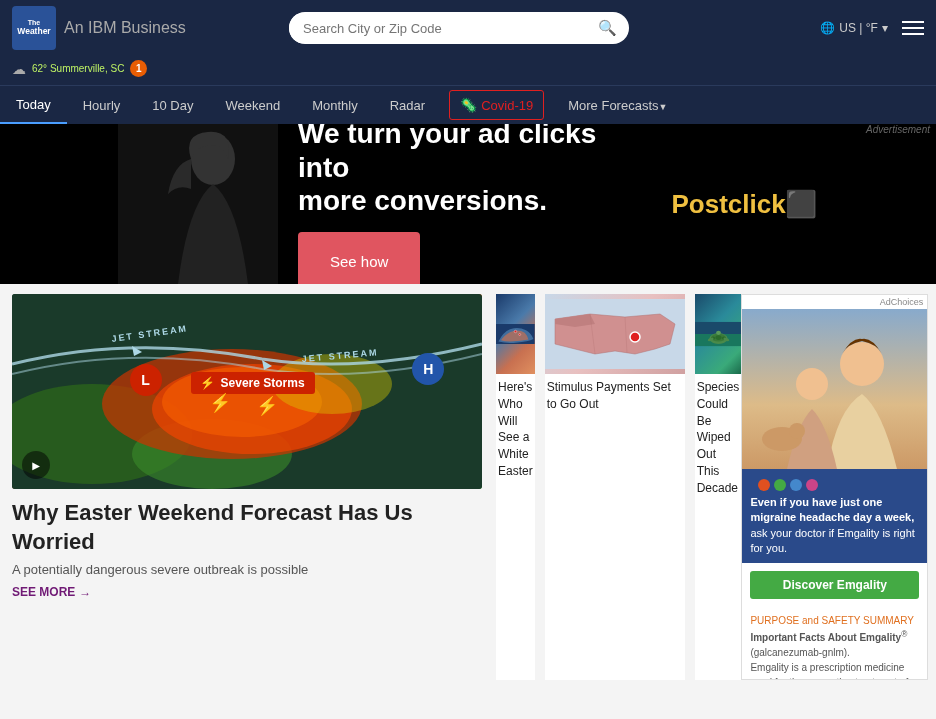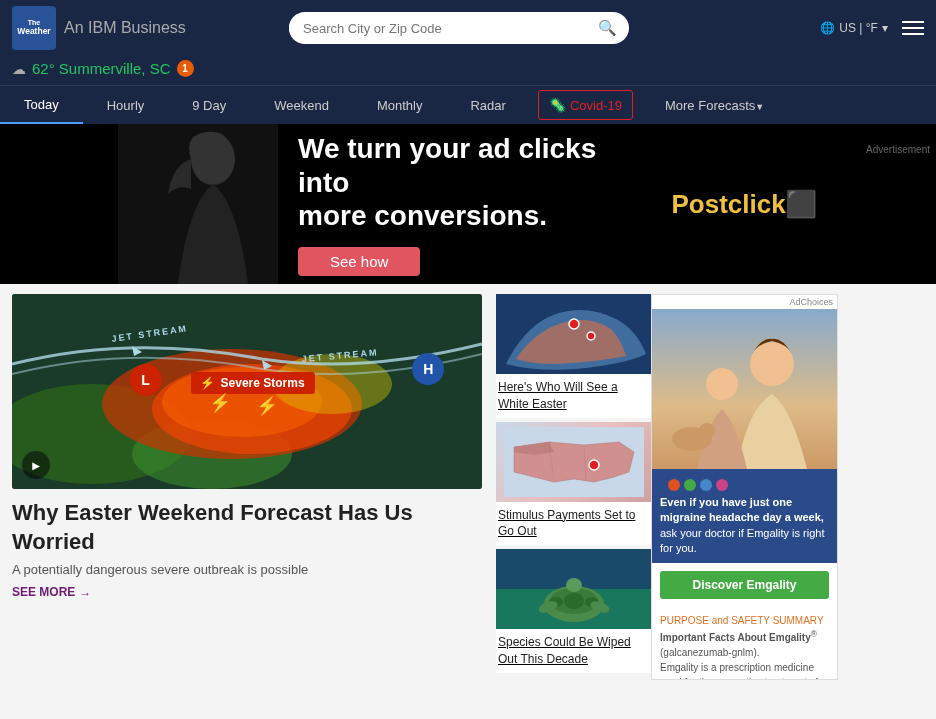--- a/index.html
+++ b/index.html
@@ -108,22 +108,22 @@
       padding: 4px 12px 8px;
       display: flex;
       align-items: center;
       gap: 6px;
     }
     .location-bar .cloud-icon {
       color: #aaa;
       font-size: 14px;
     }
     .location-bar .temp-loc {
-      color: #22c55e;
-      font-size: 15px;
+      color: #bef264;
+      font-size: 10px;
     }
     .notification-badge {
       background: #e85d04;
       color: #fff;
       border-radius: 50%;
       width: 17px;
       height: 17px;
       font-size: 10px;
       display: flex;
       align-items: center;
@@ -135,21 +135,21 @@
     .nav-bar {
       background: #1a2744;
       display: flex;
       align-items: center;
       border-top: 1px solid #2a3a5c;
     }
     .nav-bar a {
       color: #ccc;
       text-decoration: none;
       font-size: 13px;
-      padding: 10px 24px;
+      padding: 10px 16px;
       display: block;
       white-space: nowrap;
     }
     .nav-bar a.active { color: #fff; border-bottom: 2px solid #4a9eff; }
     .nav-covid {
       background: #1a2744;
       border: 1px solid #e02020;
       border-radius: 3px;
       color: #e02020 !important;
       display: flex;
@@ -208,40 +208,41 @@
       color: #fff;
       font-size: 28px;
       font-weight: bold;
       line-height: 1.2;
       margin-bottom: 14px;
     }
     .ad-cta {
       background: #e05560;
       color: #fff;
       border: none;
-      padding: 6px 32px;
+      padding: 21px 32px;
       border-radius: 4px;
       font-size: 15px;
       cursor: pointer;
     }
     .ad-brand {
       color: #fff;
       font-size: 26px;
       font-weight: bold;
       margin-left: 20px;
     }
     .ad-brand span {
       color: #f0c040;
     }
     .ad-label {
       position: absolute;
-      top: 20px;
+      top: 0;
       right: 6px;
       color: #666;
       font-size: 10px;
+      font-style: italic;
     }
 
     
     .main-content {
       display: flex;
       gap: 0;
       padding: 10px 12px;
       max-width: 936px;
     }
 
@@ -342,23 +343,22 @@
       display: flex;
       align-items: center;
       gap: 4px;
       margin-top: 8px;
     }
 
     
     .mid-col {
       flex: 0 0 155px;
       display: flex;
-      flex-direction: column;
-      gap: 4px;
-      text-decoration: underline;
+      flex-direction: row;
+      gap: 10px;
     }
     .news-card {
       background: #fff;
       cursor: pointer;
     }
     .news-card-img {
       width: 100%;
       height: 80px;
       overflow: hidden;
     }
@@ -497,21 +497,21 @@
   <span class="temp-loc">
     <span>62°</span>
     <span>Summerville, SC</span>
   </span>
   <div class="notification-badge">1</div>
 </div>
 
 <nav class="nav-bar">
   <a href="#" class="active">Today</a>
   <a href="#">Hourly</a>
-  <a href="#">9 Day</a>
+  <a href="#">10 Day</a>
   <a href="#">Weekend</a>
   <a href="#">Monthly</a>
   <a href="#">Radar</a>
   <a href="#" class="nav-covid">
     <span class="covid-virus">🦠</span>
     <span>Covid-19</span>
   </a>
   <a href="#" class="more-forecasts">More Forecasts</a>
 </nav>
 

